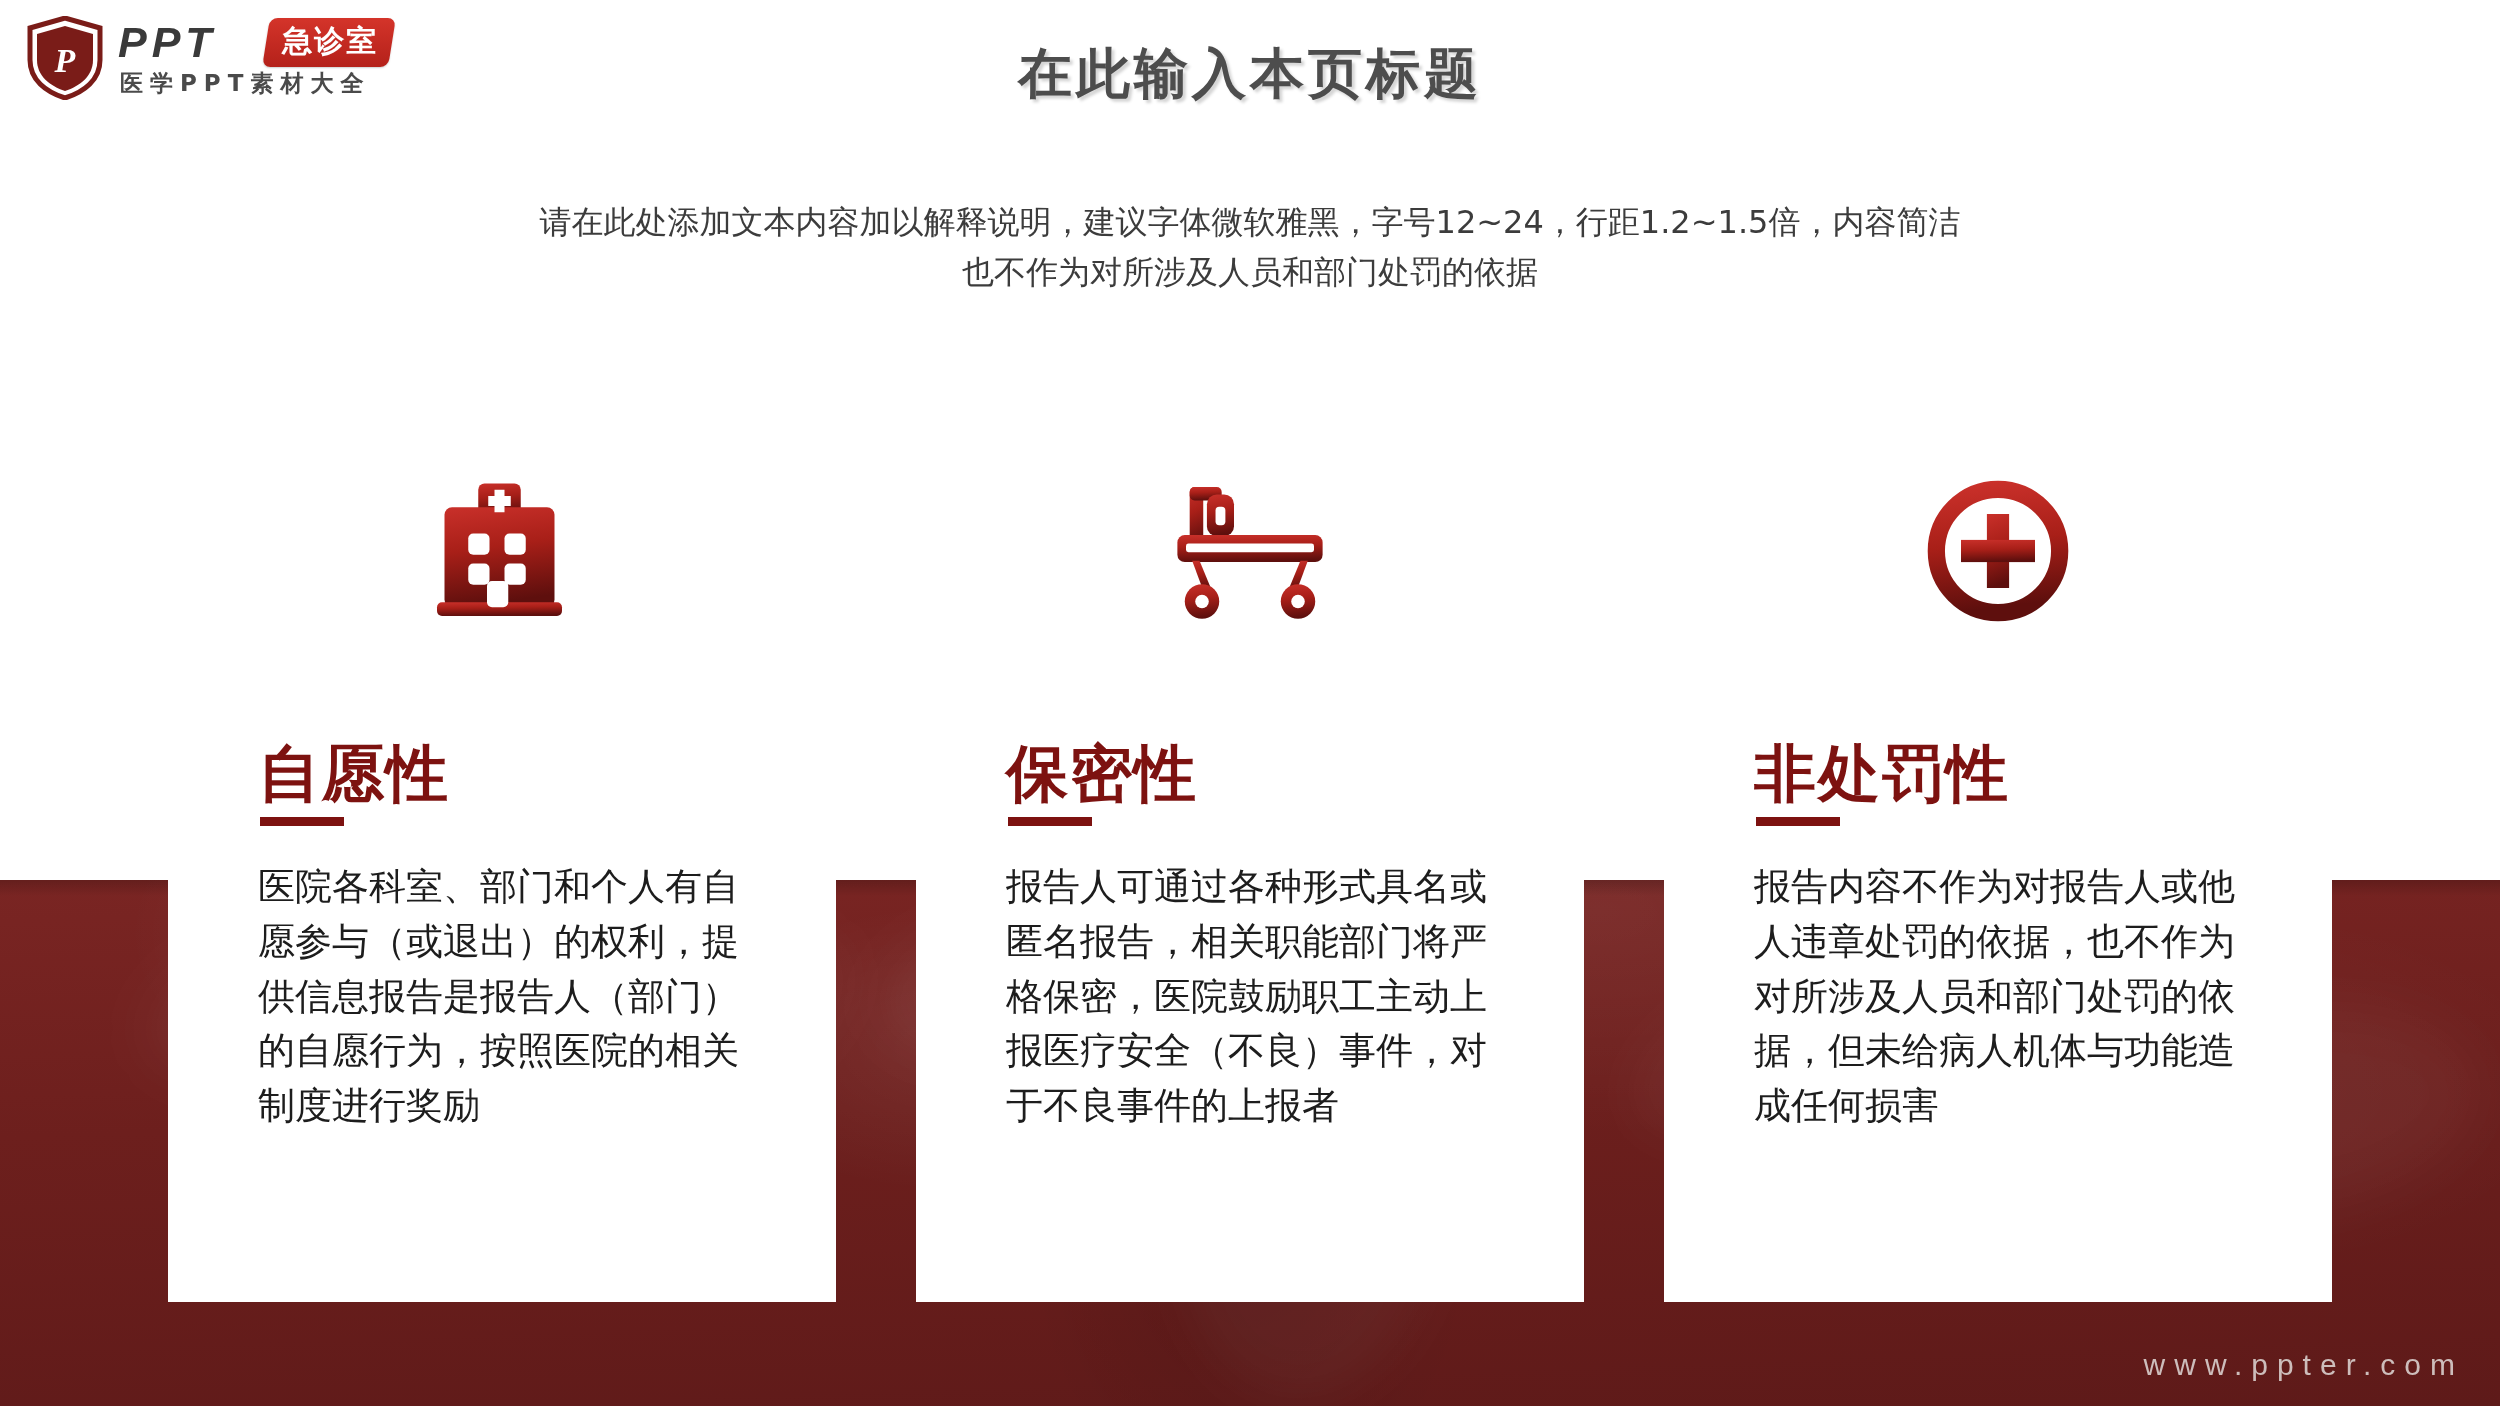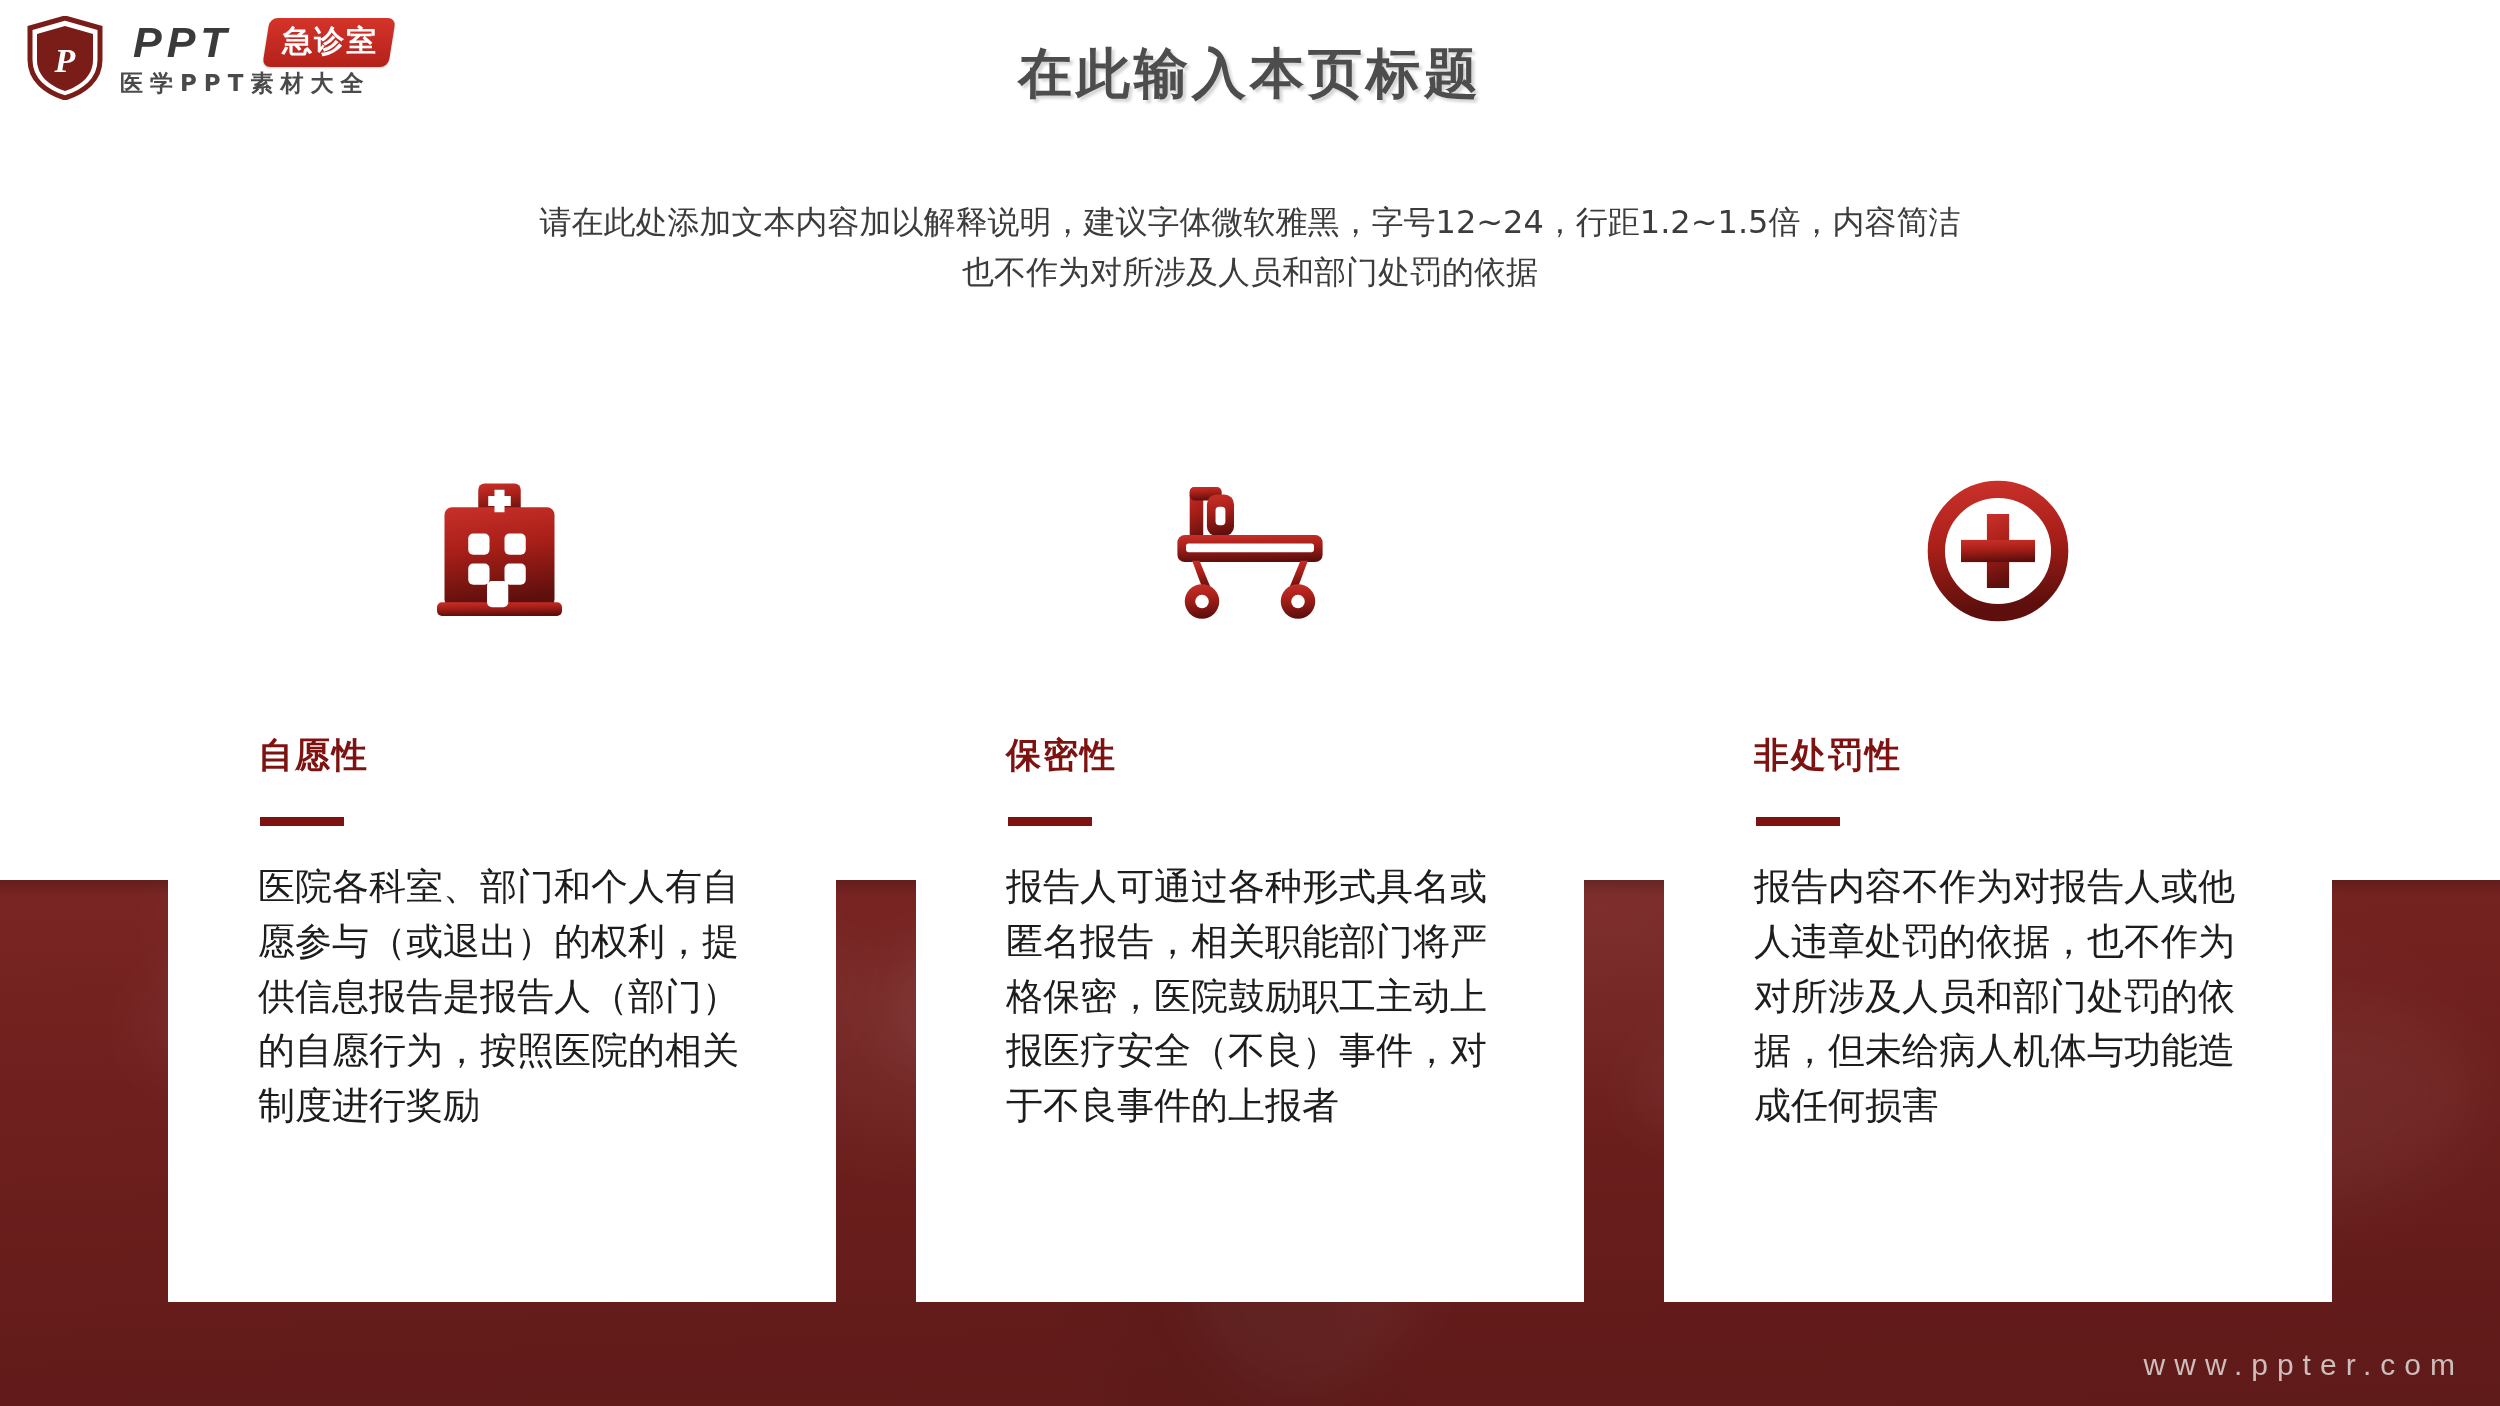--- a/index.html
+++ b/index.html
@@ -56,21 +56,20 @@
     width: 400px; height: 90px;
   }
   .logo-shield { position: absolute; left: 0; top: 4px; width: 78px; height: 84px; }
   .logo-text { position: absolute; left: 92px; top: 0; width: 300px; height: 88px; }
   .logo-ppt {
     position: absolute; left: 0; top: 6px;
     font-size: 43px; font-weight: bold; font-style: italic;
     letter-spacing: 5px;
     color: #3a3a3a;
     font-family: "Liberation Sans", sans-serif;
-    margin-left: 15px;
   }
   .logo-badge {
     position: absolute; left: 148px; top: 6px;
     padding: 3px 14px 5px 16px;
     background: linear-gradient(180deg, #d4342a, #b4211a);
     border-radius: 8px;
     transform: skewX(-9deg);
     box-shadow: 0 1px 2px rgba(0,0,0,0.2);
   }
   .logo-badge span {
@@ -153,21 +152,21 @@
     height: 170px;
     display: flex;
     align-items: center;
     justify-content: center;
   }
   .card-icon svg { display: block; }
 
   .card-title {
     position: absolute;
     left: 46px; top: 50px;
-    font-size: 35px;
+    font-size: 62px;
     font-weight: bold;
     color: #7d1210;
     letter-spacing: 2px;
     font-family: Liberation Sans, sans-serif;
   }
   .card-rule {
     position: absolute;
     left: 48px; top: 135px;
     width: 84px; height: 9px;
     background: #7d1210;

